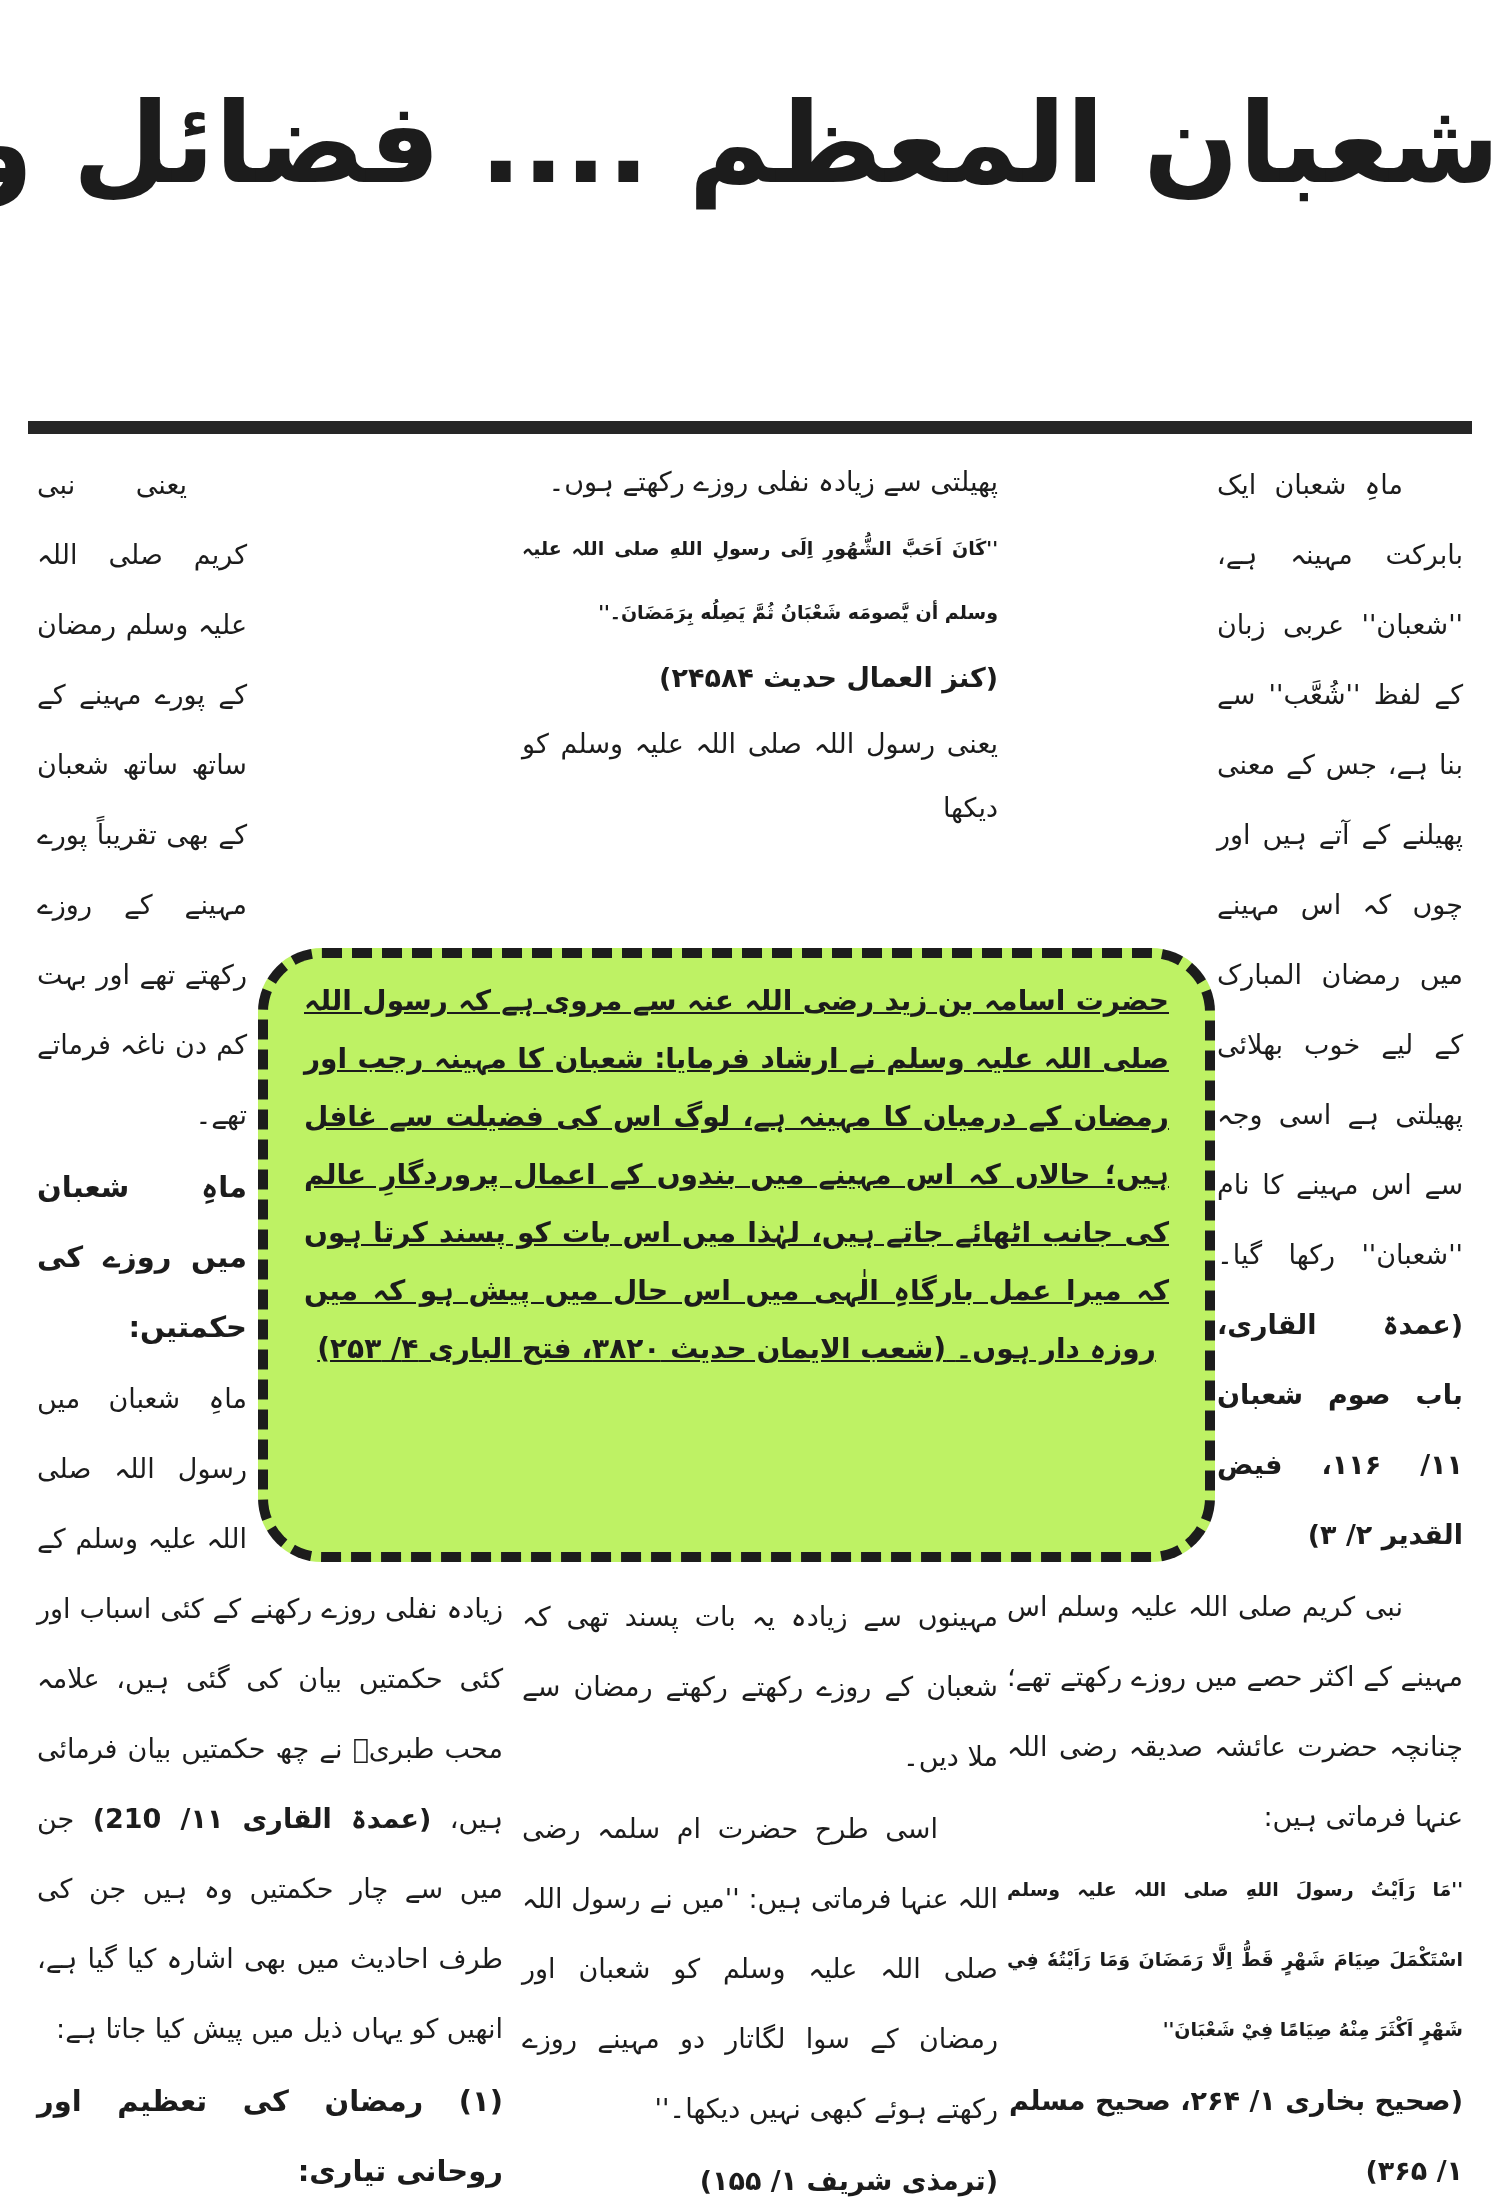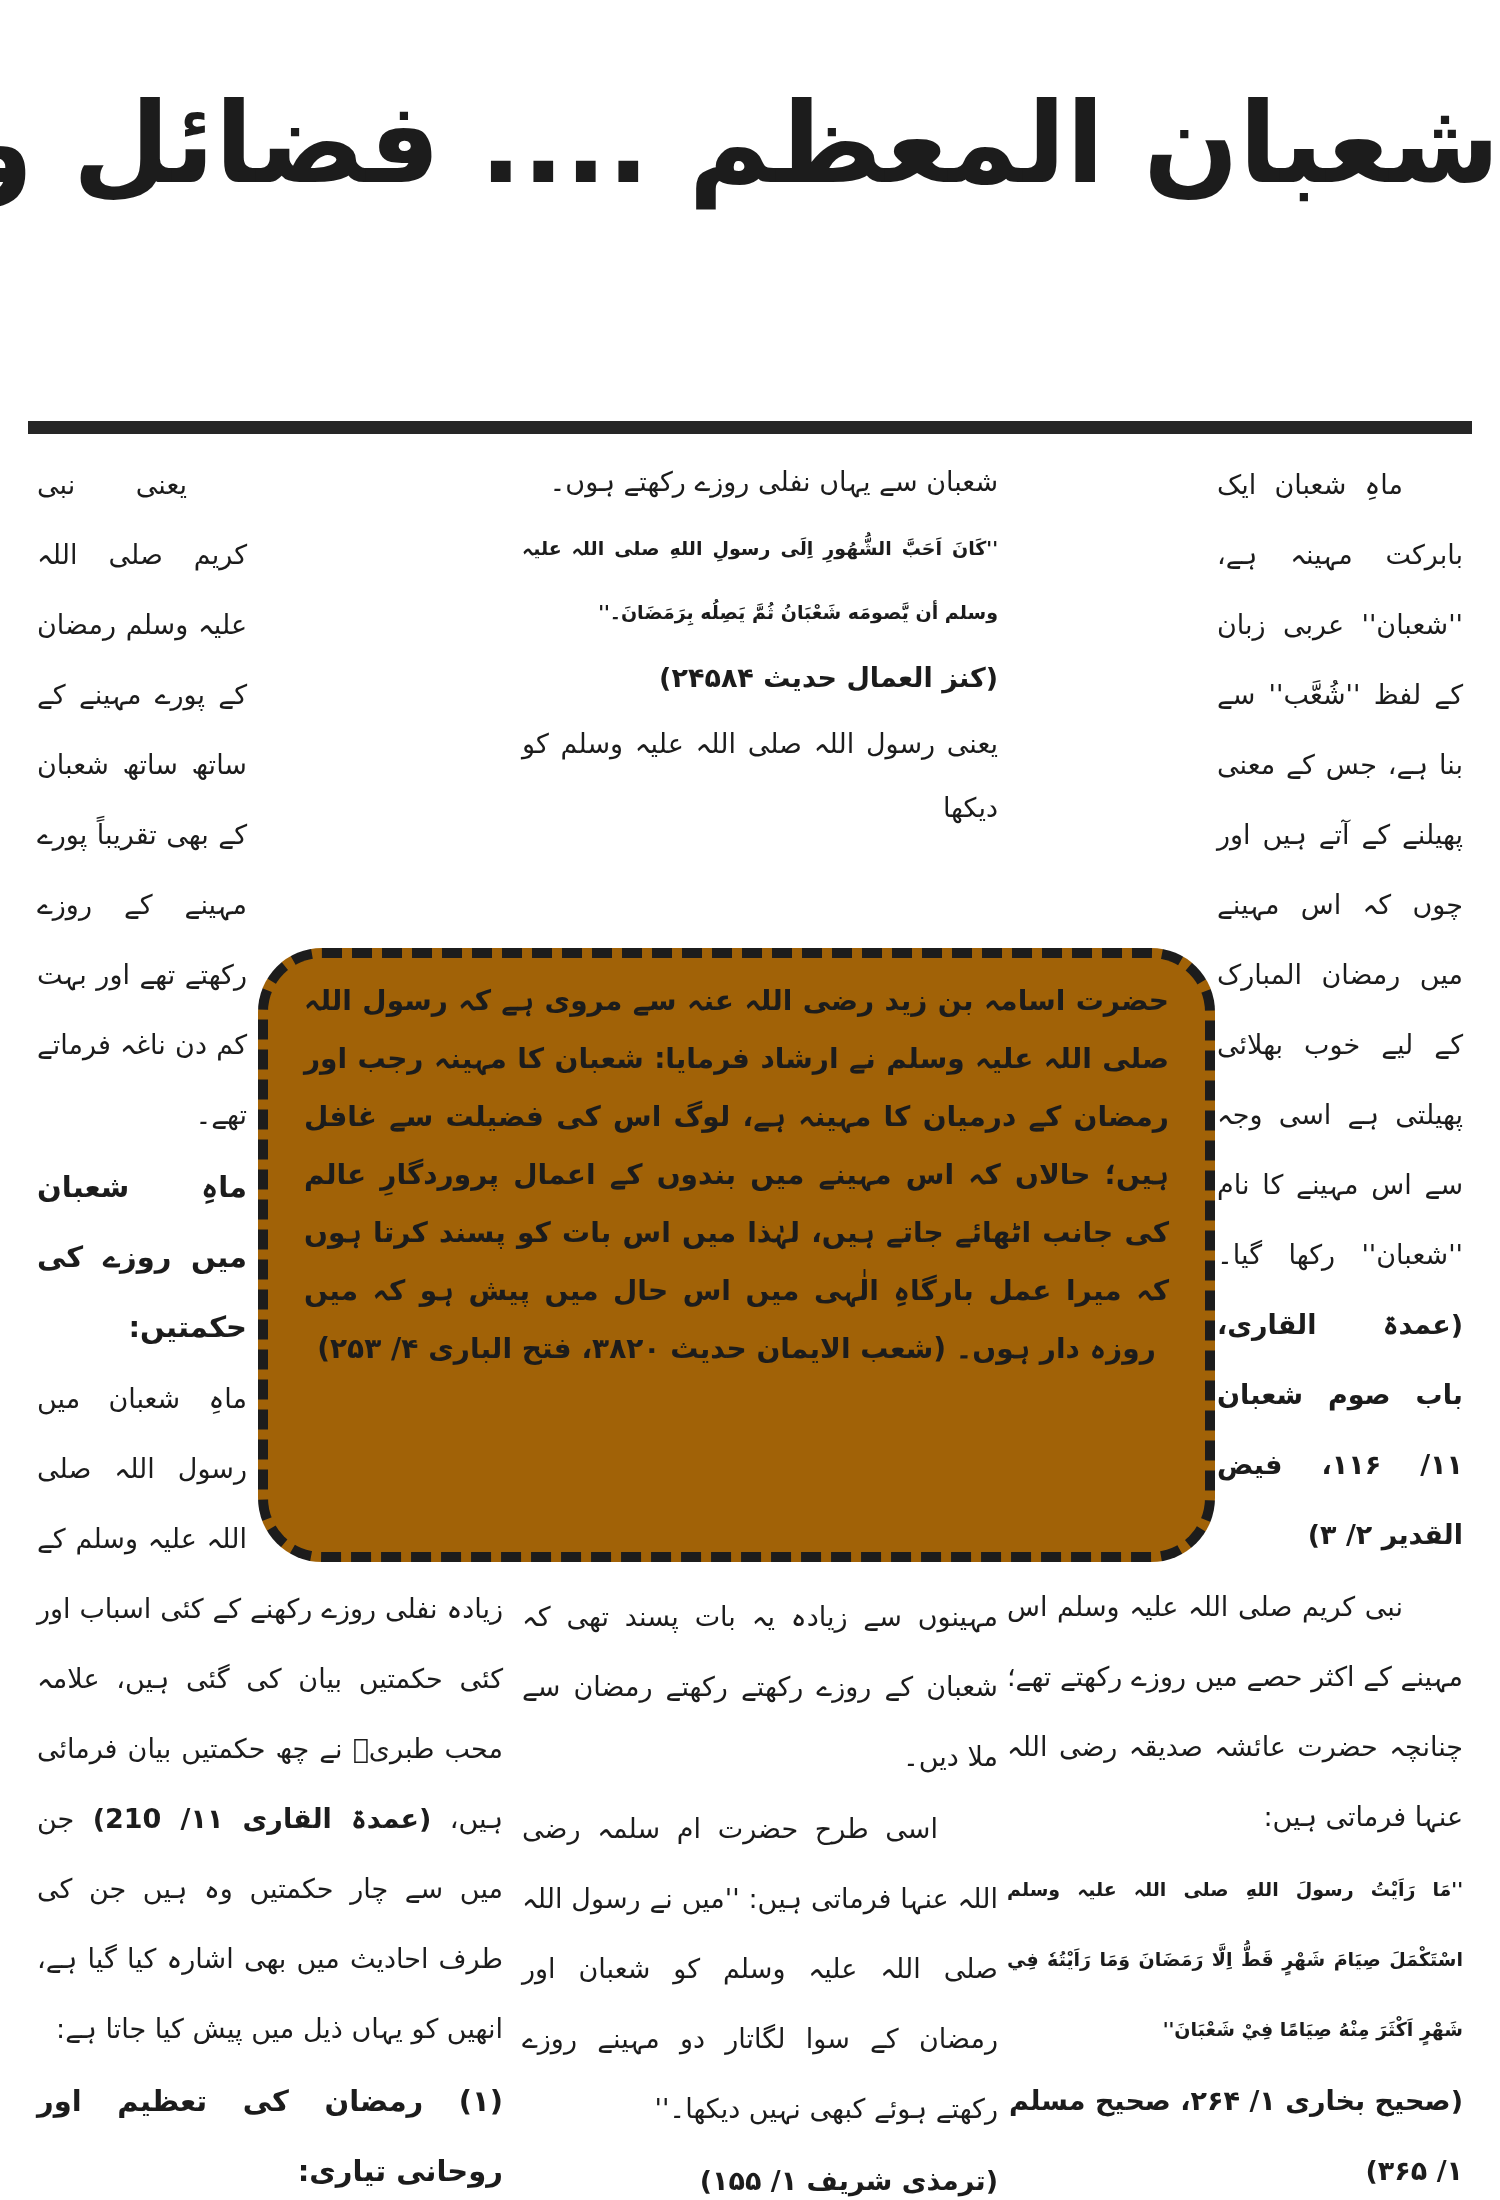--- a/index.html
+++ b/index.html
@@ -35,23 +35,23 @@
   .cut-l { float:left;  width:212px; height:618px; margin-top:498px; }
   .cut-r { float:right; width:258px; height:618px; margin-top:498px; }
   .indent { text-indent:60px; }
   .arabic { font-weight:bold; font-size:19px; }
   .heading { font-weight:bold; font-size:29px; }
   .cite-inline { font-weight:bold; }
   .cite-line { text-align:right; font-weight:bold; }
   .hadith-box {
     position:absolute; left:258px; top:948px; width:957px; height:614px;
     border:10px dashed #1c1c1c; border-radius:64px;
-    padding:14px 36px 0 36px; background:#a16207; z-index:2;
+    padding:14px 36px 0 36px; background:#bef264; z-index:2;
     font-weight:bold; font-size:28px; line-height:58px;
-    text-align:justify; overflow:hidden;
+    text-align:justify; overflow:hidden;text-decoration:underline;
   }
   .hadith-box p { text-align-last:center; }
 </style>
 </head>
 <body>
 
 <div class="page">
 
   <div class="title">شعبان المعظم .... فضائل واحکام</div>
   <div class="rule"></div>
@@ -59,21 +59,21 @@
   <div class="col col-right">
     <div class="cut-l"></div>
     <p class="indent"><span>ماہِ شعبان ایک بابرکت مہینہ ہے، ''شعبان'' عربی زبان کے لفظ ''شُعَّب'' سے بنا ہے، جس کے معنی پھیلنے کے آتے ہیں اور چوں کہ اس مہینے میں رمضان المبارک کے لیے خوب بھلائی پھیلتی ہے اسی وجہ سے اس مہینے کا نام ''شعبان'' رکھا گیا۔</span> <span class="cite-inline">(عمدۃ القاری، باب صوم شعبان ۱۱/ ۱۱۶، فیض القدیر ۲/ ۳)</span></p>
     <p class="indent">نبی کریم صلی اللہ علیہ وسلم اس مہینے کے اکثر حصے میں روزے رکھتے تھے؛ چنانچہ حضرت عائشہ صدیقہ رضی اللہ عنہا فرماتی ہیں:</p>
     <p class="arabic">''مَا رَاَيْتُ رسولَ اللهِ صلی اللہ علیہ وسلم اسْتَكْمَلَ صِيَامَ شَهْرٍ قَطُّ اِلَّا رَمَضَانَ وَمَا رَاَيْتُهٗ فِي شَهْرٍ اَكْثَرَ مِنْهُ صِيَامًا فِيْ شَعْبَانَ''</p>
     <p class="cite-line">(صحیح بخاری ۱/ ۲۶۴، صحیح مسلم ۱/ ۳۶۵)</p>
 
   </div>
 
   <div class="col m-top">
-    <p>شعبان سے یہاں نفلی روزے رکھتے ہوں۔</p>
+    <p>پھیلتی سے زیادہ نفلی روزے رکھتے ہوں۔</p>
     <p class="arabic">''كَانَ اَحَبَّ الشُّهُورِ اِلَى رسولِ اللهِ صلی اللہ علیہ وسلم أن يَّصومَه شَعْبَانُ ثُمَّ يَصِلُه بِرَمَضَانَ۔''</p>
     <p class="cite-line">(کنز العمال حدیث ۲۴۵۸۴)</p>
     <p>یعنی رسول اللہ صلی اللہ علیہ وسلم کو دیکھا</p>
   </div>
 
   <div class="col m-bottom">
     <p>مہینوں سے زیادہ یہ بات پسند تھی کہ شعبان کے روزے رکھتے رکھتے رمضان سے ملا دیں۔</p>
     <p class="indent">اسی طرح حضرت ام سلمہ رضی اللہ عنہا فرماتی ہیں: ''میں نے رسول اللہ صلی اللہ علیہ وسلم کو شعبان اور رمضان کے سوا لگاتار دو مہینے روزے رکھتے ہوئے کبھی نہیں دیکھا۔''</p>
     <p class="cite-line">(ترمذی شریف ۱/ ۱۵۵)</p>
   </div>

